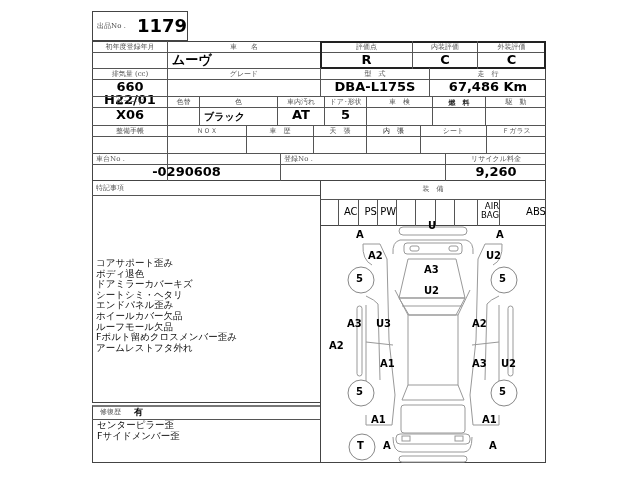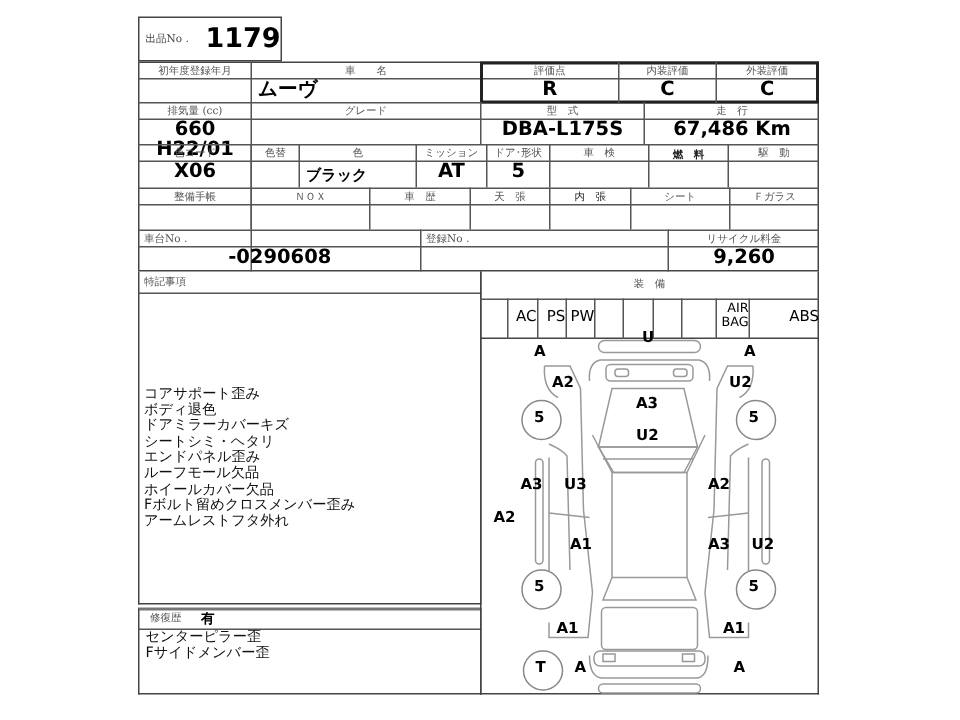--- a/index.html
+++ b/index.html
@@ -60,21 +60,21 @@
 <div class="lineV" style="left:277px;top:96px;height:29px;"></div>
 <div class="lineV" style="left:324px;top:96px;height:29px;"></div>
 <div class="lineV" style="left:366px;top:96px;height:29px;"></div>
 <div class="lineV" style="left:432px;top:96px;height:29px;"></div>
 <div class="lineV" style="left:485px;top:96px;height:29px;"></div>
 <div class="abs lbl" style="left:93px;top:97px;width:74px;">色コード</div>
 <div class="abs val" style="left:93px;top:106px;width:74px;">X06</div>
 <div class="abs lbl" style="left:168px;top:97px;width:31px;">色替</div>
 <div class="abs lbl" style="left:200px;top:97px;width:77px;">色</div>
 <div class="abs" style="left:204px;top:110px;font-size:10px;font-weight:bold;text-align:center;">ブラック</div>
-<div class="abs lbl" style="left:278px;top:97px;width:46px;">ミッション</div>
+<div class="abs lbl" style="left:278px;top:97px;width:46px;">車内汚れ</div>
 <div class="abs val" style="left:278px;top:106px;width:46px;">AT</div>
 <div class="abs lbl" style="left:325px;top:97px;width:41px;">ドア･形状</div>
 <div class="abs val" style="left:325px;top:106px;width:41px;">5</div>
 <div class="abs lbl" style="left:367px;top:97px;width:65px;">車　検</div>
 <div class="abs lbl" style="left:433px;top:97px;width:52px;color:#222;font-weight:bold;">燃　料</div>
 <div class="abs lbl" style="left:486px;top:97px;width:60px;">駆　動</div>
 <div class="lineV" style="left:167px;top:96px;height:29px;"></div>
 
 <div class="lineH" style="left:92px;top:136px;width:454px;"></div>
 <div class="lineH" style="left:92px;top:153px;width:454px;"></div>
@@ -103,22 +103,22 @@
 
 <div class="abs" style="left:92px;top:181px;width:229px;height:222px;border-left:1px solid #444;border-right:1px solid #444;border-bottom:1px solid #444;"></div>
 <div class="lineH" style="left:92px;top:195px;width:229px;"></div>
 <div class="abs lbl" style="left:96px;top:183px;text-align:left;">特記事項</div>
 <div class="abs" style="left:96px;top:258px;">
   <div class="note">コアサポート歪み</div>
   <div class="note">ボディ退色</div>
   <div class="note">ドアミラーカバーキズ</div>
   <div class="note">シートシミ・ヘタリ</div>
   <div class="note">エンドパネル歪み</div>
+  <div class="note">ホイールカバー欠品</div>
   <div class="note">ルーフモール欠品</div>
-  <div class="note">ホイールカバー欠品</div>
   <div class="note">Fボルト留めクロスメンバー歪み</div>
   <div class="note">アームレストフタ外れ</div>
 </div>
 
 <div class="abs" style="left:92px;top:405px;width:229px;height:58px;border:1px solid #444;border-top:2px solid #777;"></div>
 <div class="lineH" style="left:92px;top:419px;width:229px;"></div>
 <div class="abs lbl" style="left:100px;top:407px;text-align:left;">修復歴</div>
 <div class="abs" style="left:134px;top:406px;font-size:9px;font-weight:bold;">有</div>
 <div class="abs" style="left:97px;top:420px;">
   <div class="note">センターピラー歪</div>

